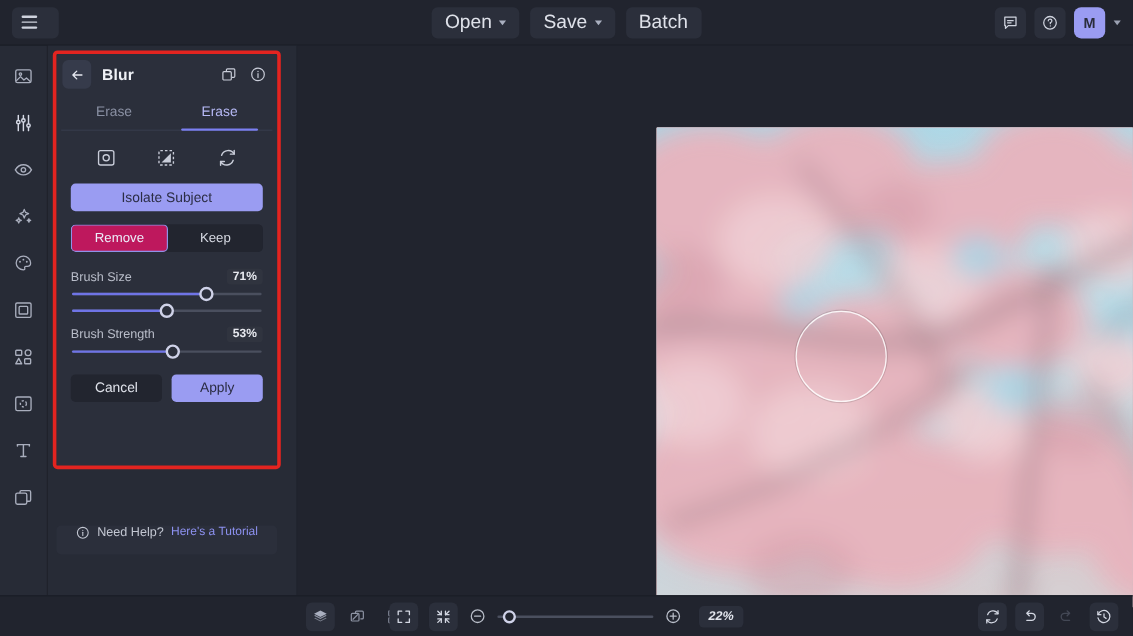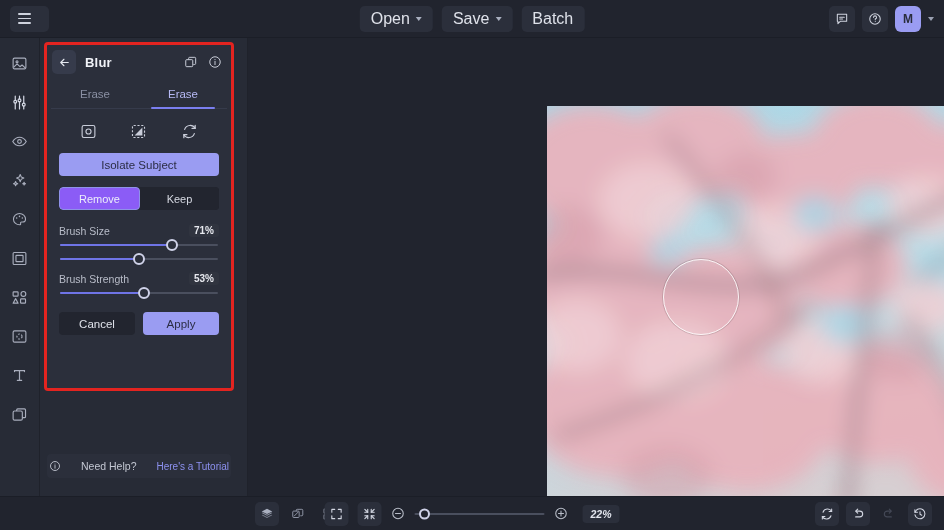--- a/index.html
+++ b/index.html
@@ -170,21 +170,21 @@
     border-radius: 4px; overflow: hidden;
     background: #22252f;
     margin-bottom: 14px;
   }
   .seg-item {
     flex: 1; display: flex; align-items: center; justify-content: center;
     font-size: 11px; color: #d6d9e2; cursor: pointer;
     background: #22252f;
   }
   .seg-item.active {
-    background: #8b5cf6; color: #eceefa;
+    background: #be185d; color: #eceefa;
     border: 1px solid #8f92e8; border-radius: 4px;
   }
 
   .slider-block { margin-bottom: 12px; }
   .slider-label-row {
     display: flex; align-items: center; justify-content: space-between;
     margin-bottom: 7px;
   }
   .slider-name { font-size: 10.5px; color: #b9bdc9; }
   .slider-val {
@@ -221,22 +221,22 @@
     background: #9a9cf2; color: #2b2d44;
     border: none; border-radius: 4px;
     font-size: 11.5px; cursor: pointer;
     font-family: "Liberation Sans", sans-serif;
   }
 
   .help-bar {
     position: absolute; left: 7px; top: 400px;
     width: 184px; height: 24px;
     background: #2b2f3b; border-radius: 4px;
-    display: flex; align-items: center; justify-content: center;
-    gap: 20px; cursor: pointer; margin-top: 16px;
+    display: flex; justify-content: center;
+    gap: 6px; cursor: pointer;
   }
   .help-text { font-size: 10.5px; color: #c3c7d2; }
   .help-link { font-size: 10px; color: #8d91f0; }
 
   
   .canvas-area {
     flex: 1; position: relative;
     background: #21242e;
     display: flex; align-items: center; justify-content: center;
     min-width: 0;

